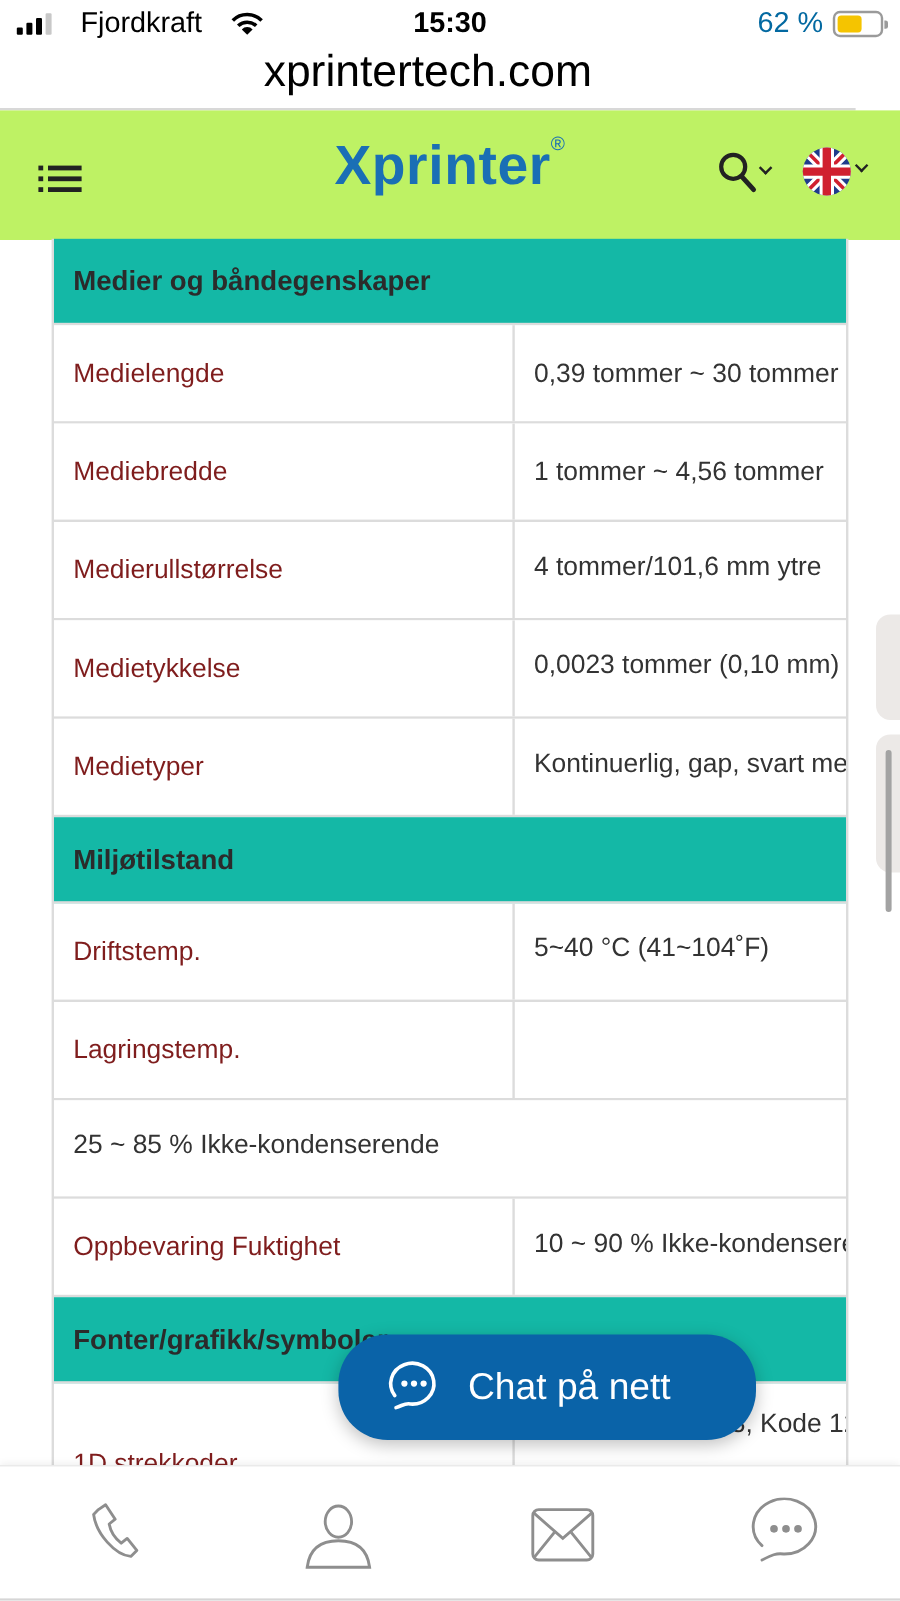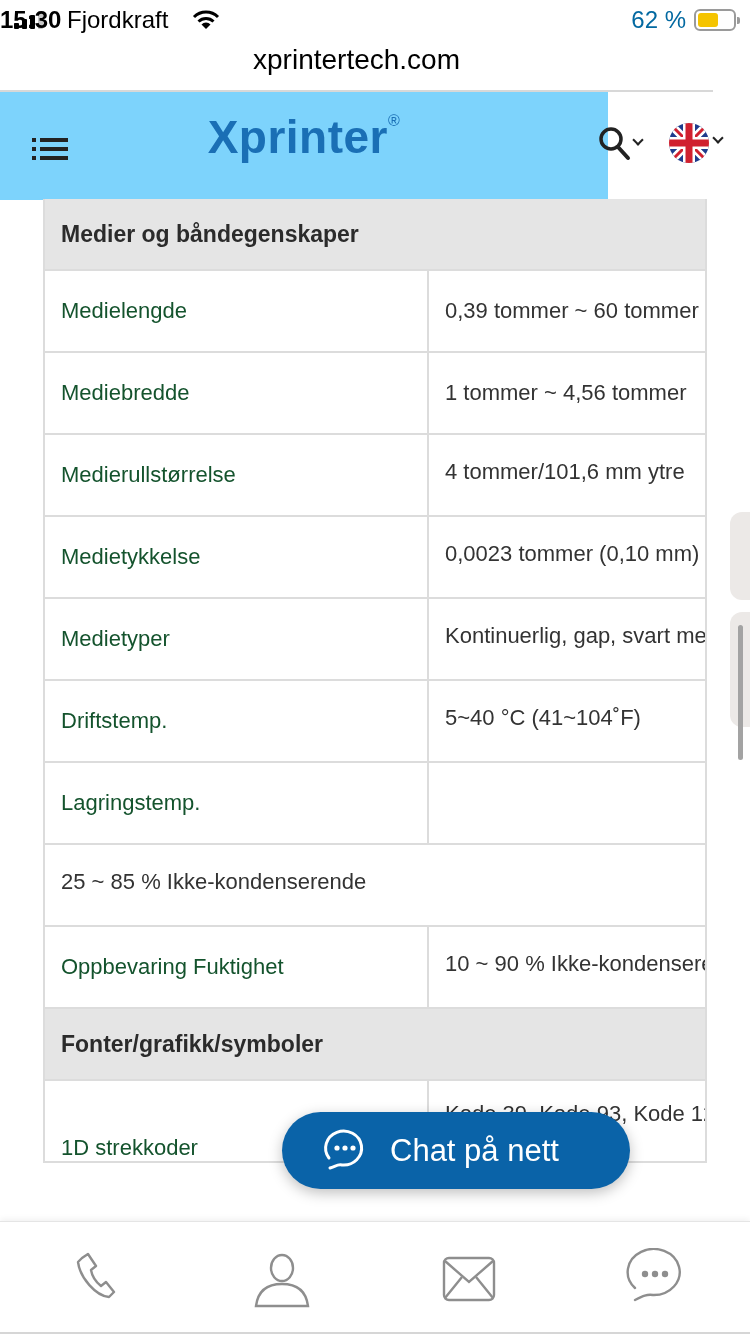--- a/index.html
+++ b/index.html
@@ -5,53 +5,53 @@
   * { box-sizing: border-box; margin: 0; padding: 0; }
   html, body { width: 750px; height: 1334px; overflow: hidden; background: #ffffff; }
   body { position: relative; font-family: "Liberation Sans", sans-serif; color: #222; }
 
   
   .status-bar { position: absolute; top: 0; left: 0; width: 750px; height: 40px; }
   .sb-left { position: absolute; left: 14px; top: 6px; display: flex; align-items: center; gap: 24px; font-size: 24px; color: #000; }
   .signal { display: flex; align-items: flex-end; gap: 3px; height: 18px; }
   .signal span { width: 5px; background: #000; border-radius: 1px; }
   .signal span.off { background: #c8c8c8; }
-  .sb-time { position: absolute; left: 0; right: 0; top: 6px; font-size: 24px; font-weight: bold; color: #000; }
+  .sb-time { position: absolute; left: 0; right: 0; top: 6px; text-align: center; font-size: 24px; font-weight: bold; color: #000; }
   .sb-right { position: absolute; right: 14px; top: 6px; display: flex; align-items: center; gap: 8px; font-size: 24px; color: #0369a1; }
   .battery { width: 42px; height: 22px; border: 2px solid #9a9a9a; border-radius: 6px; position: relative; padding: 2px; }
   .battery .fill { width: 60%; height: 100%; background: #f5c400; border-radius: 3px; }
   .battery::after { content: ""; position: absolute; right: -6px; top: 6px; width: 3px; height: 7px; background: #9a9a9a; border-radius: 0 2px 2px 0; }
 
   
-  .url-bar { position: absolute; top: 38px; left: 0; width: 713px; height: 54px; text-align: center; font-size: 28px; color: #000; border-bottom: 2px solid #d8d8d8; line-height: 44px; }
-
-  
-  .site-header { position: absolute; top: 92px; left: 0; width: 608px; height: 108px; background: #7dd3fc; }
+  .url-bar { position: absolute; top: 38px; left: 0; width: 713px; height: 54px; text-align: center; font-size: 37px; color: #000; border-bottom: 2px solid #d8d8d8; line-height: 44px; }
+
+  
+  .site-header { position: absolute; top: 92px; left: 0; width: 750px; height: 108px; background: #bef264; }
   .menu-icon { position: absolute; left: 32px; top: 46px; width: 36px; height: 22px; }
   .menu-icon i { position: absolute; height: 4px; background: #222; }
   .logo { position: absolute; left: 0; right: 0; top: 18px; text-align: center; font-size: 46px; font-weight: bold; color: #1a6fb5; letter-spacing: 0.5px; }
   .logo sup { font-size: 16px; font-weight: normal; vertical-align: top; position: relative; top: 2px; }
   .search-btn { position: absolute; left: 598px; top: 34px; width: 50px; height: 40px; }
   .lang-btn { position: absolute; left: 668px; top: 30px; width: 60px; height: 44px; }
   .caret { position: absolute; width: 8px; height: 8px; border-right: 2px solid #222; border-bottom: 2px solid #222; transform: rotate(45deg); }
 
   
   .spec-table { position: absolute; left: 43px; top: 199px; width: 664px; border-left: 2px solid #dcdcdc; border-right: 2px solid #dcdcdc; }
-  .section-row { height: 72px; background: #e5e5e5; display: flex; align-items: center; padding-left: 16px; font-size: 23px; font-weight: bold; color: #2b2b2b; border-bottom: 2px solid #dcdcdc; }
+  .section-row { height: 72px; background: #14b8a6; display: flex; align-items: center; padding-left: 16px; font-size: 23px; font-weight: bold; color: #2b2b2b; border-bottom: 2px solid #dcdcdc; }
   .data-row { height: 82px; display: flex; border-bottom: 2px solid #dcdcdc; background: #fff; }
-  .cell-label { width: 384px; border-right: 2px solid #dcdcdc; padding-left: 16px; display: flex; align-items: center; font-size: 22px; color: #14532d; }
+  .cell-label { width: 384px; border-right: 2px solid #dcdcdc; padding-left: 16px; display: flex; align-items: center; font-size: 22px; color: #7f1d1d; }
   .cell-value { flex: 1; padding-left: 16px; padding-top: 24px; font-size: 22px; color: #333; white-space: nowrap; overflow: hidden; }
   .cell-value.mid { padding-top: 0; display: flex; align-items: center; }
 
   
   .side-tab { position: absolute; left: 730px; width: 24px; background: #ece9e7; border-radius: 12px 0 0 12px; }
   .scroll-thumb { position: absolute; left: 738px; top: 625px; width: 5px; height: 135px; background: #a3a3a3; border-radius: 3px; }
 
   
-  .chat-float { position: absolute; left: 282px; top: 1112px; width: 348px; height: 77px; background: #0a63a8; border-radius: 41px; box-shadow: 0 4px 14px rgba(0,0,0,0.25); display: flex; align-items: center; padding-left: 38px; color: #fff; }
+  .chat-float { position: absolute; left: 282px; top: 1112px; width: 348px; height: 88px; background: #0a63a8; border-radius: 41px; box-shadow: 0 4px 14px rgba(0,0,0,0.25); display: flex; align-items: center; padding-left: 38px; color: #fff; }
   .chat-float .label { font-size: 31px; margin-left: 20px; }
 
   
   .bottom-bar { position: absolute; left: 0; top: 1221px; width: 750px; height: 113px; background: #fff; border-top: 1px solid #e5e5e5; box-shadow: 0 -2px 6px rgba(0,0,0,0.06); }
   .bb-item { position: absolute; top: 26px; width: 60px; height: 60px; }
   .bottom-line { position: absolute; left: 0; bottom: 0; width: 750px; height: 2px; background: #d6d6d6; }
 </style>
 </head>
 <body>
 
@@ -119,39 +119,40 @@
     </svg>
     <span class="caret" style="left:46px;top:12px"></span>
   </div>
 </div>
 
 <div class="spec-table">
 
   <div class="section-row">Medier og båndegenskaper</div>
   <div class="data-row">
     <div class="cell-label">Medielengde</div>
-    <div class="cell-value mid">0,39 tommer ~ 60 tommer</div>
+    <div class="cell-value mid">0,39 tommer ~ 30 tommer</div>
   </div>
   <div class="data-row">
     <div class="cell-label">Mediebredde</div>
     <div class="cell-value mid">1 tommer ~ 4,56 tommer</div>
   </div>
   <div class="data-row">
     <div class="cell-label">Medierullstørrelse</div>
     <div class="cell-value">4 tommer/101,6 mm ytre</div>
   </div>
   <div class="data-row">
     <div class="cell-label">Medietykkelse</div>
     <div class="cell-value">0,0023 tommer (0,10 mm)</div>
   </div>
   <div class="data-row">
     <div class="cell-label">Medietyper</div>
     <div class="cell-value">Kontinuerlig, gap, svart merke</div>
   </div>
 
+  <div class="section-row">Miljøtilstand</div>
   <div class="data-row">
     <div class="cell-label">Driftstemp.</div>
     <div class="cell-value">5~40 °C (41~104˚F)</div>
   </div>
   <div class="data-row">
     <div class="cell-label">Lagringstemp.</div>
   </div>
   <div class="data-row">
     <div class="cell-value">25 ~ 85 % Ikke-kondenserende</div>
   </div>

